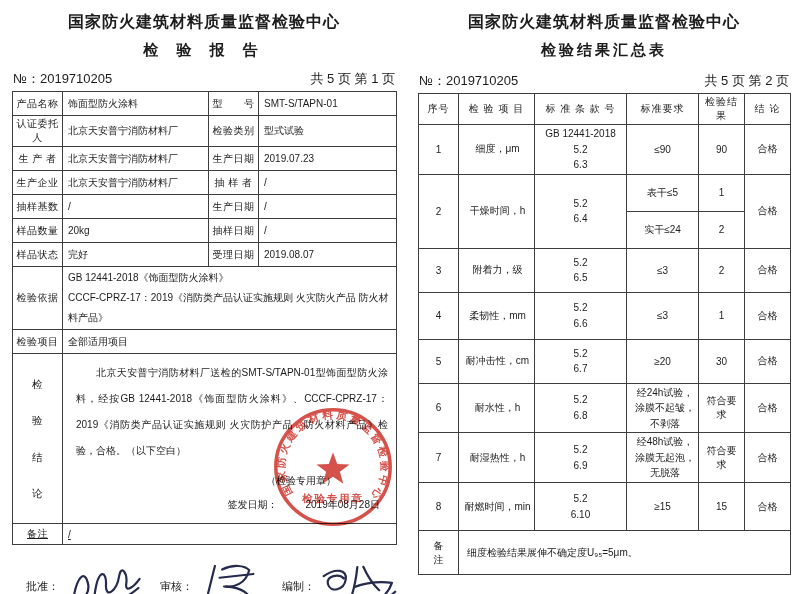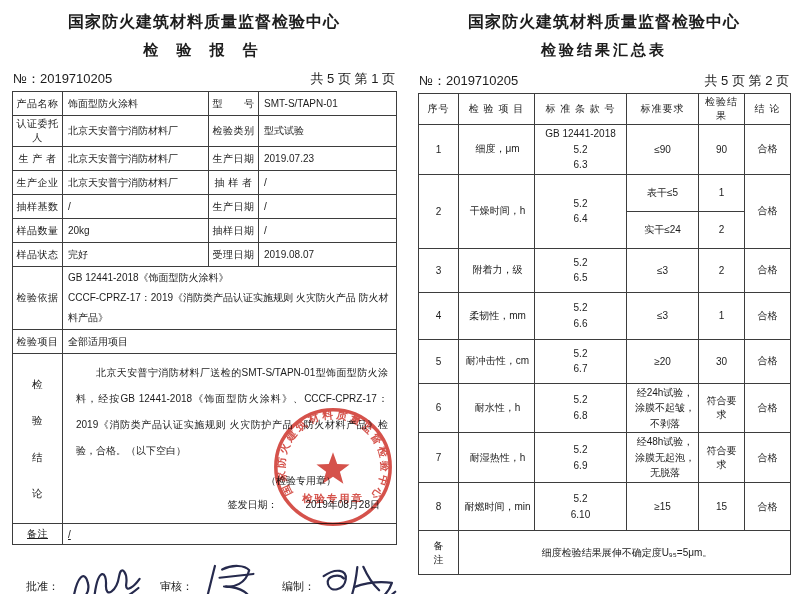--- a/index.html
+++ b/index.html
@@ -46,21 +46,21 @@
   .sig-label { position:absolute; top:24px; }
   .sig-svg { position:absolute; top:4px; }
   .sig { stroke:#262a4d; stroke-width:2.2; fill:none; stroke-linecap:round; stroke-linejoin:round; }
 
   
   .sum-table th { height:26px; letter-spacing:1px; }
   .sum-table td { text-align:center; }
   .sum-table td.item { text-align:center; padding-left:5px; }
   .sum-table td.pre { white-space:pre-line; line-height:1.55;margin-left:32px; }
   .sum-table td.reqleft { text-align:center; padding-left:8px; white-space:pre-line; line-height:1.55; }
-  .sum-table .remark-cell { text-align:center; padding-left:8px; }
+  .sum-table .remark-cell { text-align:left; padding-left:8px; }
 
   
   .seal-wrap { position:absolute; left:252px; top:392px; width:138px; height:138px; opacity:0.88; mix-blend-mode:multiply; pointer-events:none; }
   .seal-ring { fill:none; stroke:#cf3a32; stroke-width:3.6; }
   .seal-star { fill:#cf3a32; }
   .seal-text { fill:#cf3a32; font-size:11px; letter-spacing:2.6px; font-weight:bold; }
   .seal-bottom { fill:#cf3a32; font-size:10.5px; letter-spacing:2px; font-weight:bold; text-anchor:middle; }
 </style>
 </head>
 <body>

